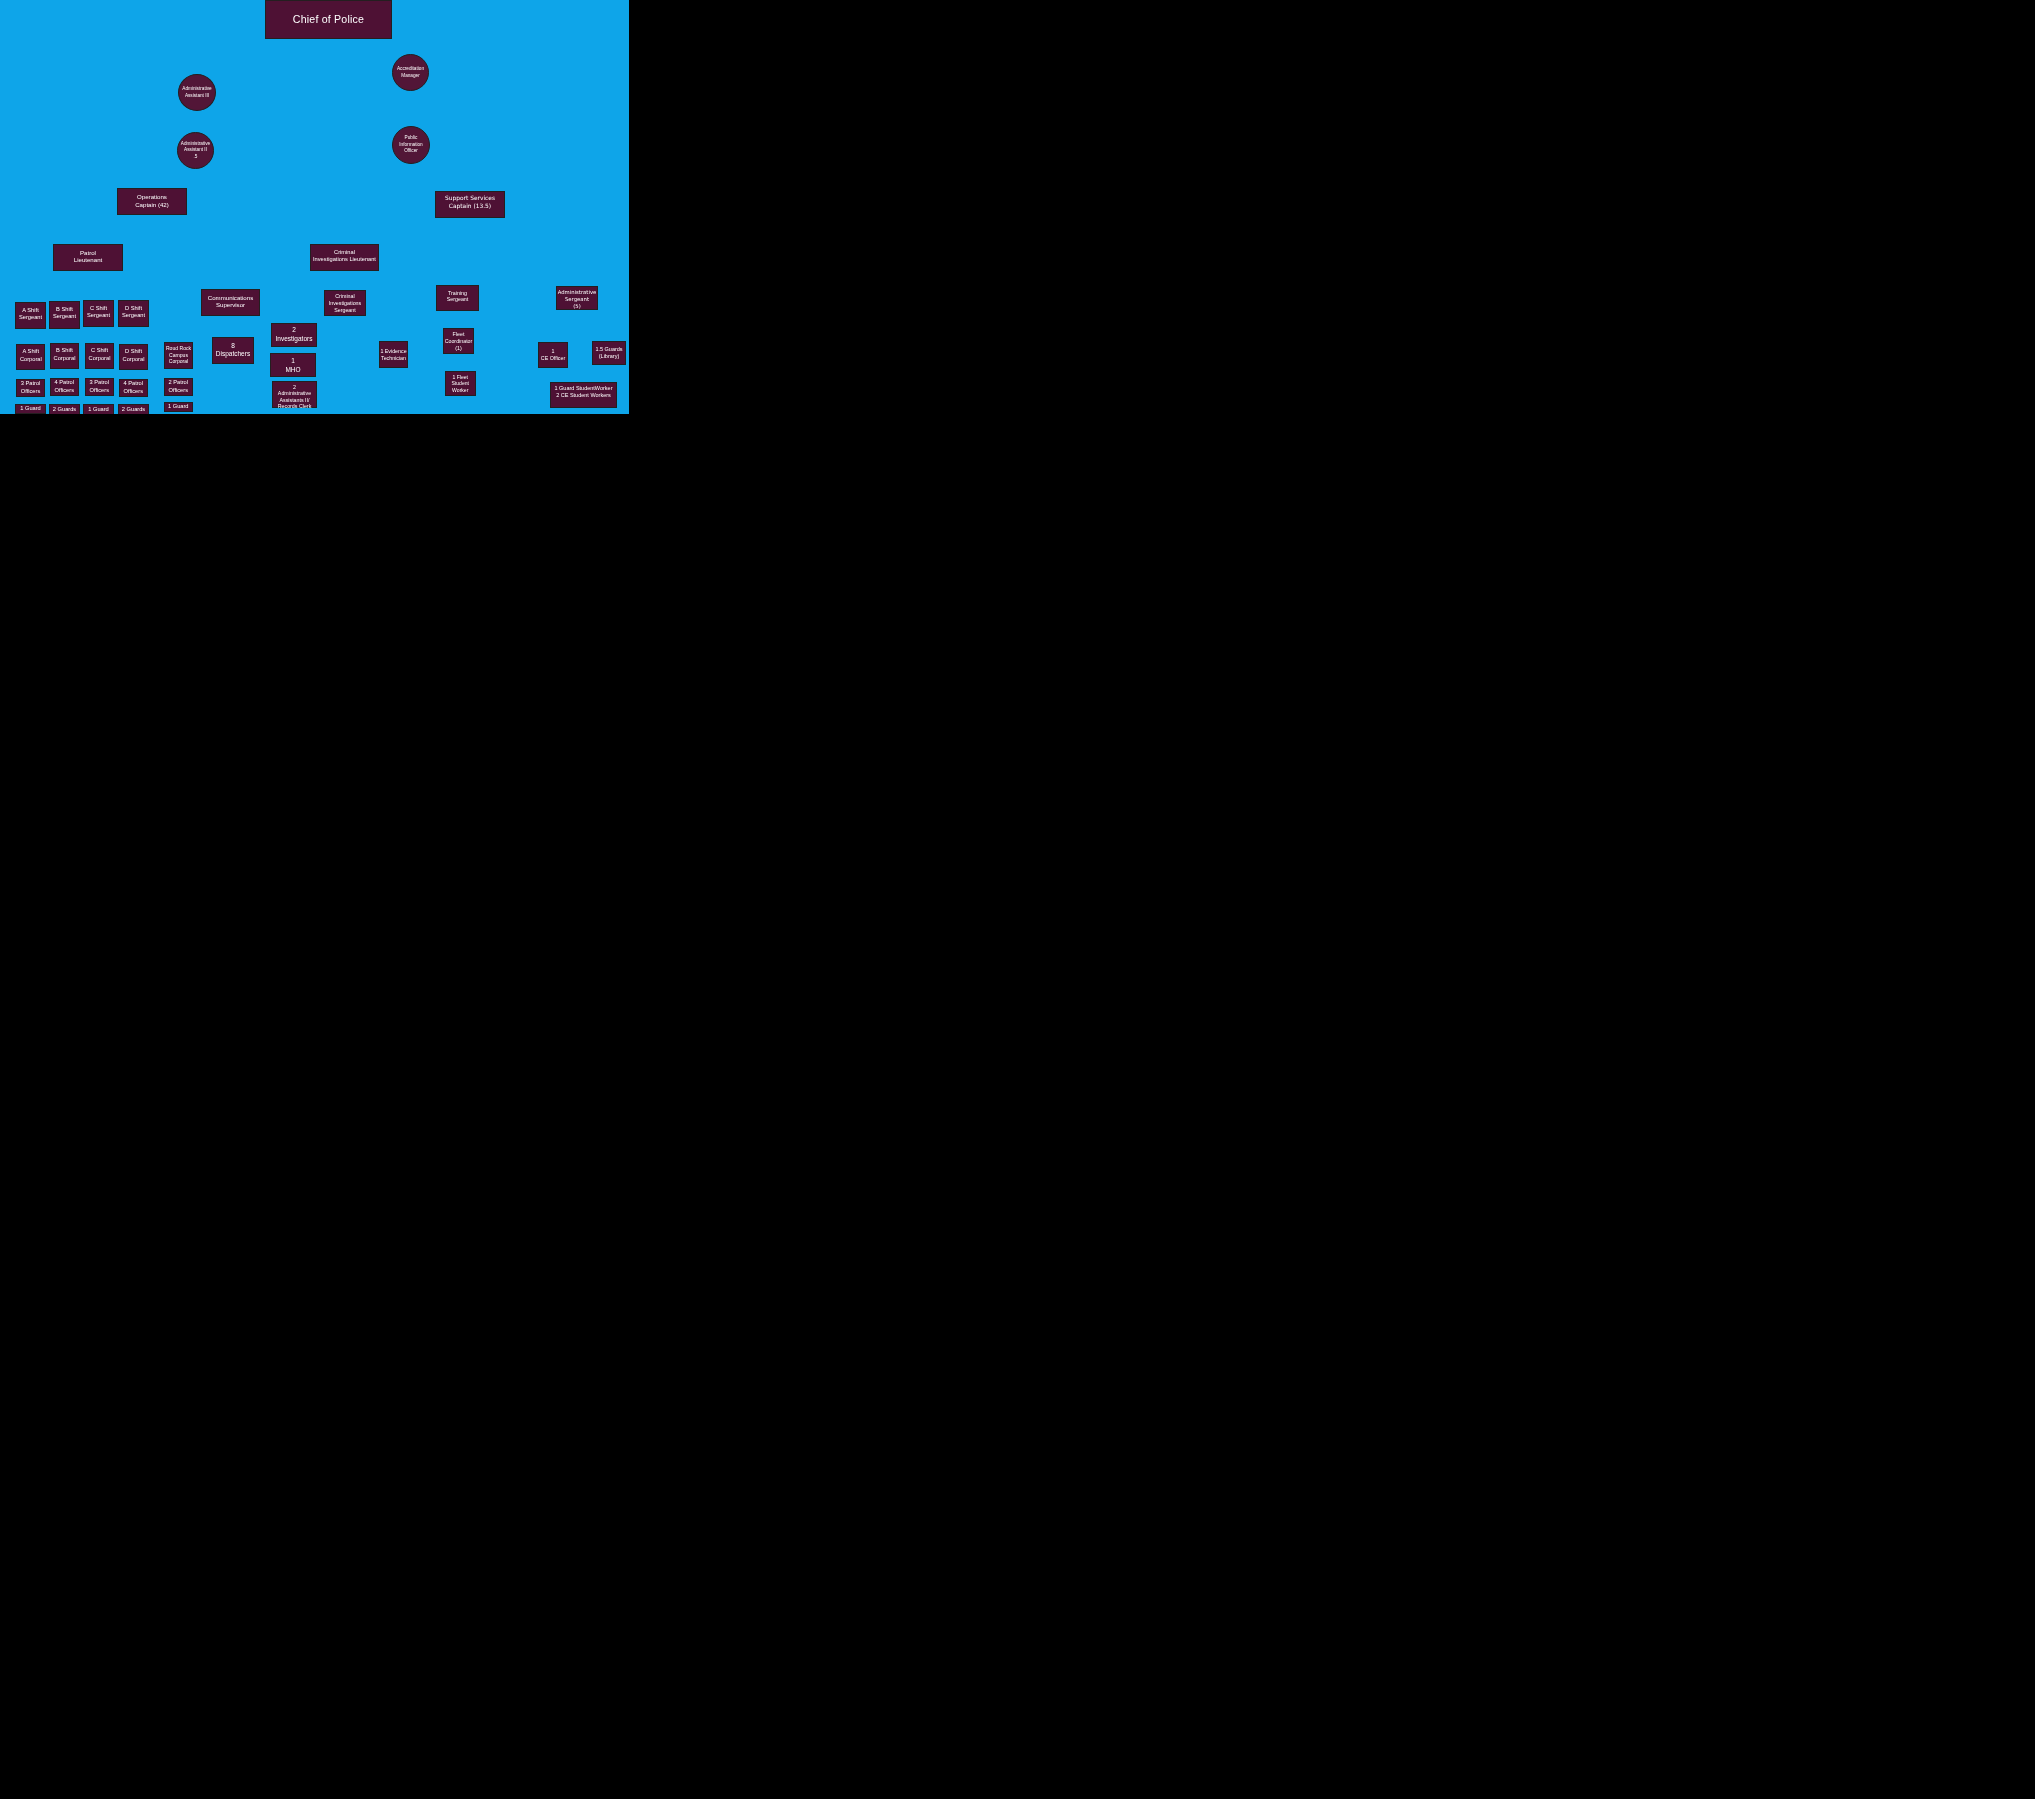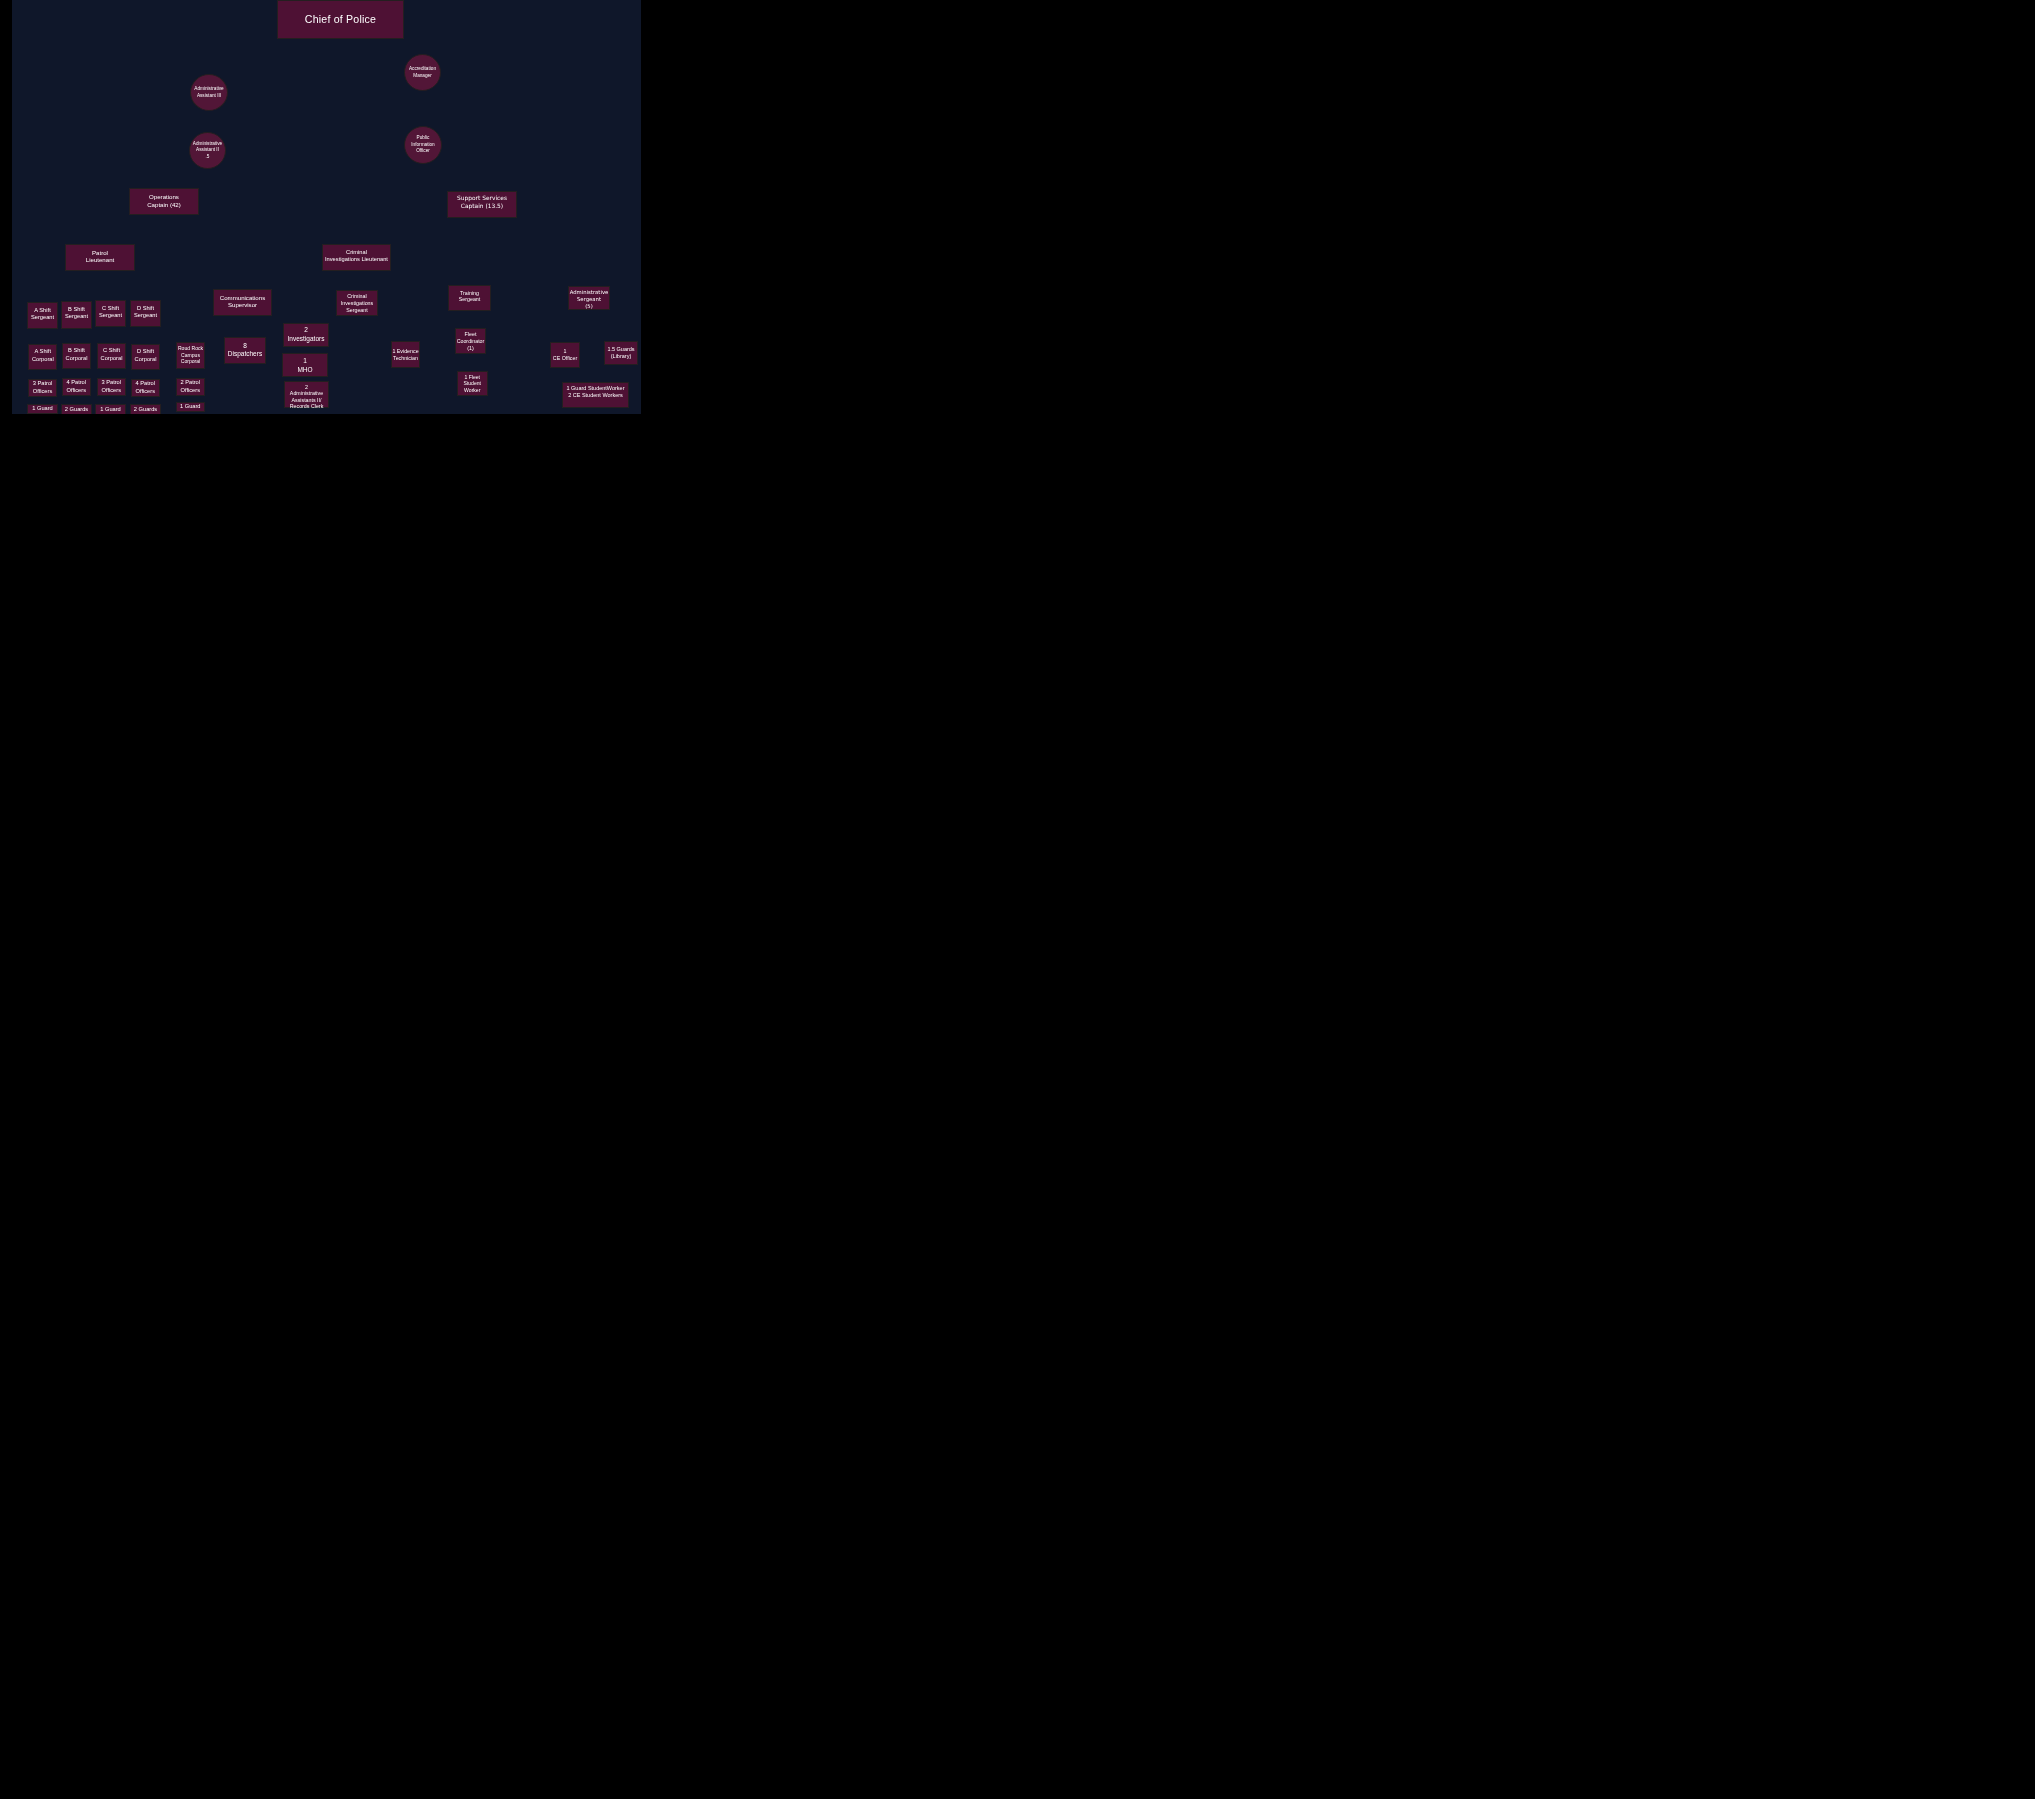--- a/index.html
+++ b/index.html
@@ -1,23 +1,22 @@
 <!DOCTYPE html>
 <html style="font-size:6.5px"><head>
 <meta charset="utf-8">
 <style>
   html,body{margin:0;padding:0;background:#000;}
   .canvas{
     position:relative;
     width:629px;
     height:414px;
-    background:#0f172a;
+    background:#0ea5e9;
     overflow:hidden;
     font-family:"Liberation Sans", sans-serif;
-    margin-left:12px;
   }
   .node{
     position:absolute;
     box-sizing:border-box;
     background:#4E1134;
     color:#FFFFFF;
     border:0.8px solid #241E20;
     text-align:center;
     white-space:pre-line;
     display:flex;

